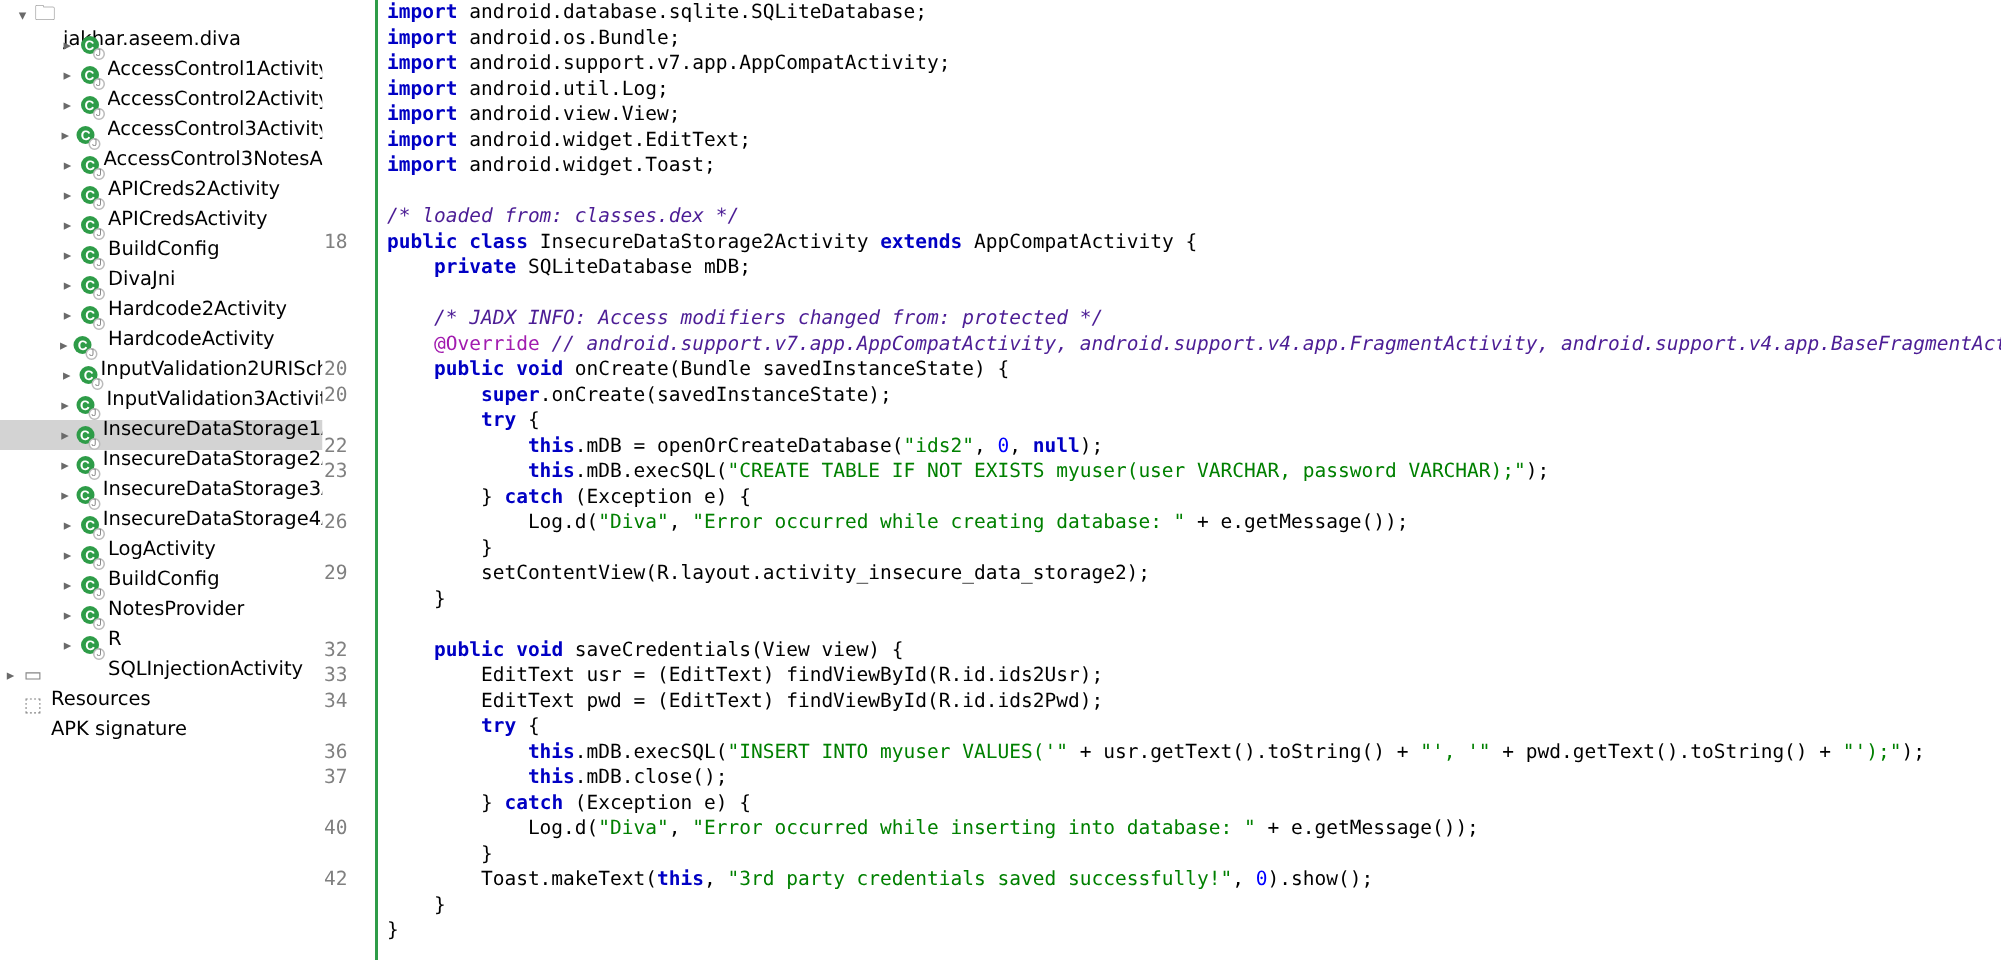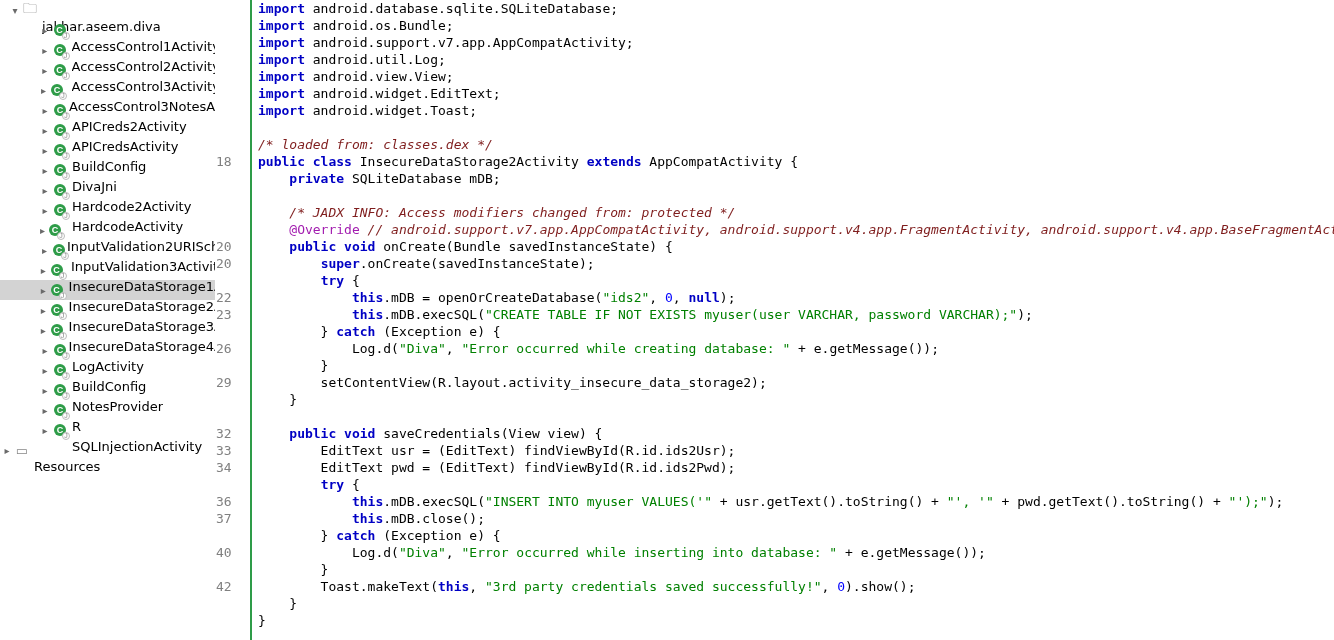--- a/index.html
+++ b/index.html
@@ -24,21 +24,21 @@
   .editor { flex:1; display:flex; font-family:"DejaVu Sans Mono","Menlo",monospace; font-size:13px; line-height:17px; }
   .gutter { width:34px; flex:none; background:#fff; color:#808080; text-align:right; padding-right:22px; border-right:0px solid #eee; }
   .gutter .gl { height:17px; }
   .bar { width:2px; flex:none; background:#2e9c48; }
   .code { flex:1; overflow:hidden; padding-left:6px; white-space:pre; }
   .code .cl { height:17px; }
   
   .kw { color:#0000c4; font-weight:bold;text-align:center; }
   .str{ color:#008000; }
   .num{ color:#0000ff; }
-  .cm { color:#7f1d1d; font-style:italic; }
+  .cm { color:#4c1d95; font-style:italic; }
   .ann{ color:#a21caf; }
 </style>
 </head>
 <body>
 
 <div class="workspace">
 
   <div class="tree">
     <div class="tree-row" style="padding-left:8px">
       <span class="tw">▾</span>
@@ -234,20 +234,24 @@
             <span class="j">J</span>
           </span>
           <span class="tree-label">SQLInjectionActivity</span>
         </div>
       </div>
     <div class="tree-row" style="padding-left:0px">
       <span class="tw">▸</span>
       <span class="res-icon"></span>
       <span class="tree-label">Resources</span>
     </div>
+    <div class="tree-row" style="padding-left:14px">
+      <span class="apk-icon"></span>
+      <span class="tree-label">APK signature</span>
+    </div>
   </div>
 
   <div class="editor">
     <div class="gutter" id="gutter">
         <div class="gl"></div>
         <div class="gl"></div>
         <div class="gl"></div>
         <div class="gl"></div>
         <div class="gl"></div>
         <div class="gl"></div>

